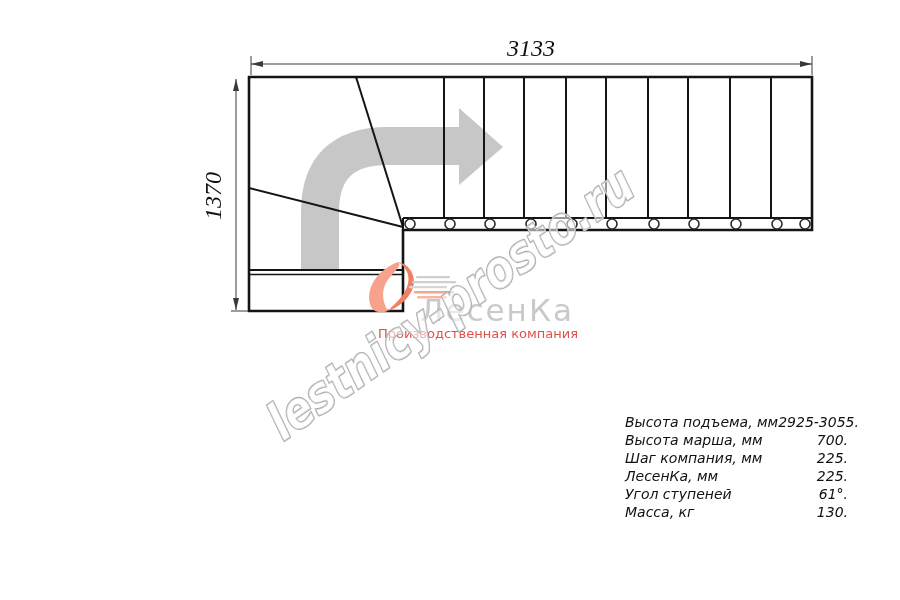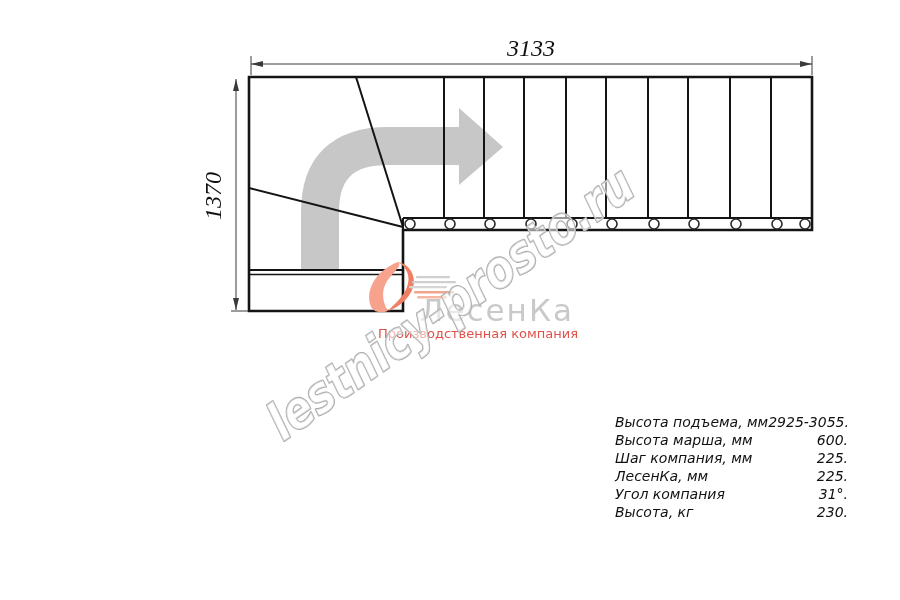--- a/index.html
+++ b/index.html
@@ -30,21 +30,21 @@
   .watermark-text{
     font-family:"DejaVu Sans",sans-serif;font-weight:bold;font-style:italic;
     font-size:52px;fill:rgba(255,255,255,0.55);
     stroke:#a9a9a9;stroke-width:1.8;paint-order:stroke;stroke-linejoin:round;
   }
   .spec-table{
     position:absolute;left:615px;top:413px;width:233px;
     font-family:"DejaVu Sans",sans-serif;font-style:italic;
     font-size:14px;color:#111;
   }
-  .spec-row{display:flex;justify-content:space-between;height:18px;line-height:18px;}
+  .spec-row{display:flex;justify-content:space-between;height:18px;line-height:18px;margin-left:10px;}
   .spec-label{white-space:nowrap;}
   .spec-value{white-space:nowrap;text-align:right;}
 </style>
 </head>
 <body>
 
 <svg width="900" height="600" viewBox="0 0 900 600">
 
   <g>
     <path class="arrow-gray" d="M320,271 L320,212 Q320,146 388,146 L459,146"></path>
@@ -115,31 +115,31 @@
   <text class="watermark-text" transform="translate(283,442) rotate(-35)" textLength="434" lengthAdjust="spacingAndGlyphs">lestnicy-prosto.ru</text>
 </svg>
 
 <div class="spec-table">
   <div class="spec-row">
     <span class="spec-label">Высота подъема, мм</span>
     <span class="spec-value">2925-3055.</span>
   </div>
   <div class="spec-row">
     <span class="spec-label">Высота марша, мм</span>
-    <span class="spec-value">600.</span>
+    <span class="spec-value">700.</span>
   </div>
   <div class="spec-row">
     <span class="spec-label">Шаг компания, мм</span>
     <span class="spec-value">225.</span>
   </div>
   <div class="spec-row">
     <span class="spec-label">ЛесенКа, мм</span>
     <span class="spec-value">225.</span>
   </div>
   <div class="spec-row">
-    <span class="spec-label">Угол компания</span>
-    <span class="spec-value">31°.</span>
+    <span class="spec-label">Угол ступеней</span>
+    <span class="spec-value">61°.</span>
   </div>
   <div class="spec-row">
-    <span class="spec-label">Высота, кг</span>
-    <span class="spec-value">230.</span>
+    <span class="spec-label">Масса, кг</span>
+    <span class="spec-value">130.</span>
   </div>
 </div>
 
 </body></html>

